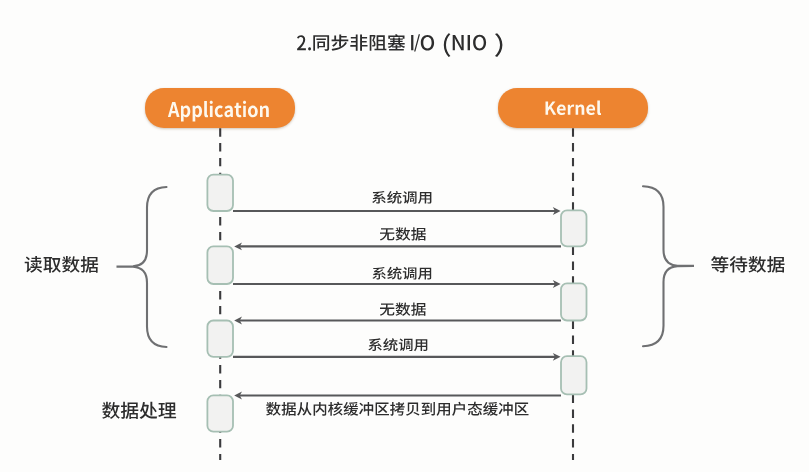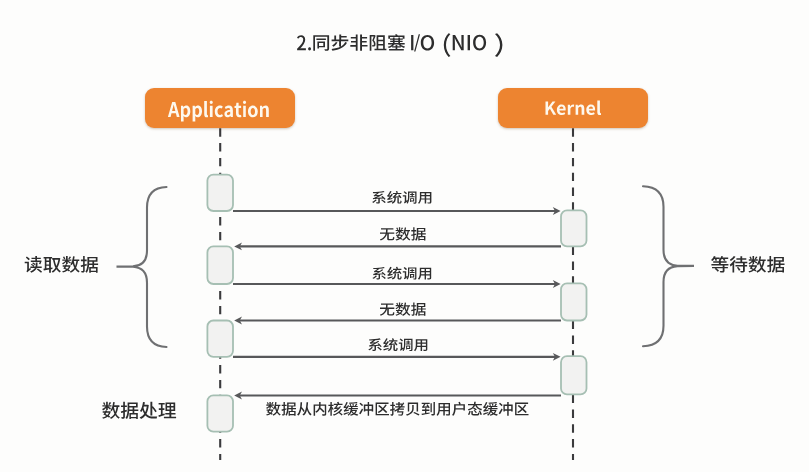--- a/index.html
+++ b/index.html
@@ -1,20 +1,20 @@
 <!DOCTYPE html>
 <html><head>
 <meta charset="utf-8">
 <style>
   html,body { margin:0; padding:0; }
   body { width:809px; height:472px; background:#fdfdfc; overflow:hidden;
          font-family:"Liberation Sans","DejaVu Sans",sans-serif; }
   .stage { position:relative; width:809px; height:472px; }
   .layer { position:absolute; left:0; top:0; }
-  .actor { position:absolute; top:87.5px; width:150px; height:40.5px; border-radius:9px;
+  .actor { position:absolute; top:87.5px; width:150px; height:40.5px; border-radius:19px;
            background:#ed8430; box-shadow:0 1px 2.5px rgba(90,50,10,.28); }
   .actor svg { position:absolute; left:0; top:0; overflow:visible; }
   #actor-application { left:145.3px; }
   #actor-kernel { left:498.2px; }
   .ghost { position:absolute; display:flex; align-items:center; justify-content:center;
            color:transparent; white-space:nowrap; overflow:hidden; line-height:1;
            font-family:"Liberation Sans","DejaVu Sans",sans-serif; }
   .ghost.b { font-weight:bold; }
 </style>
 </head>

